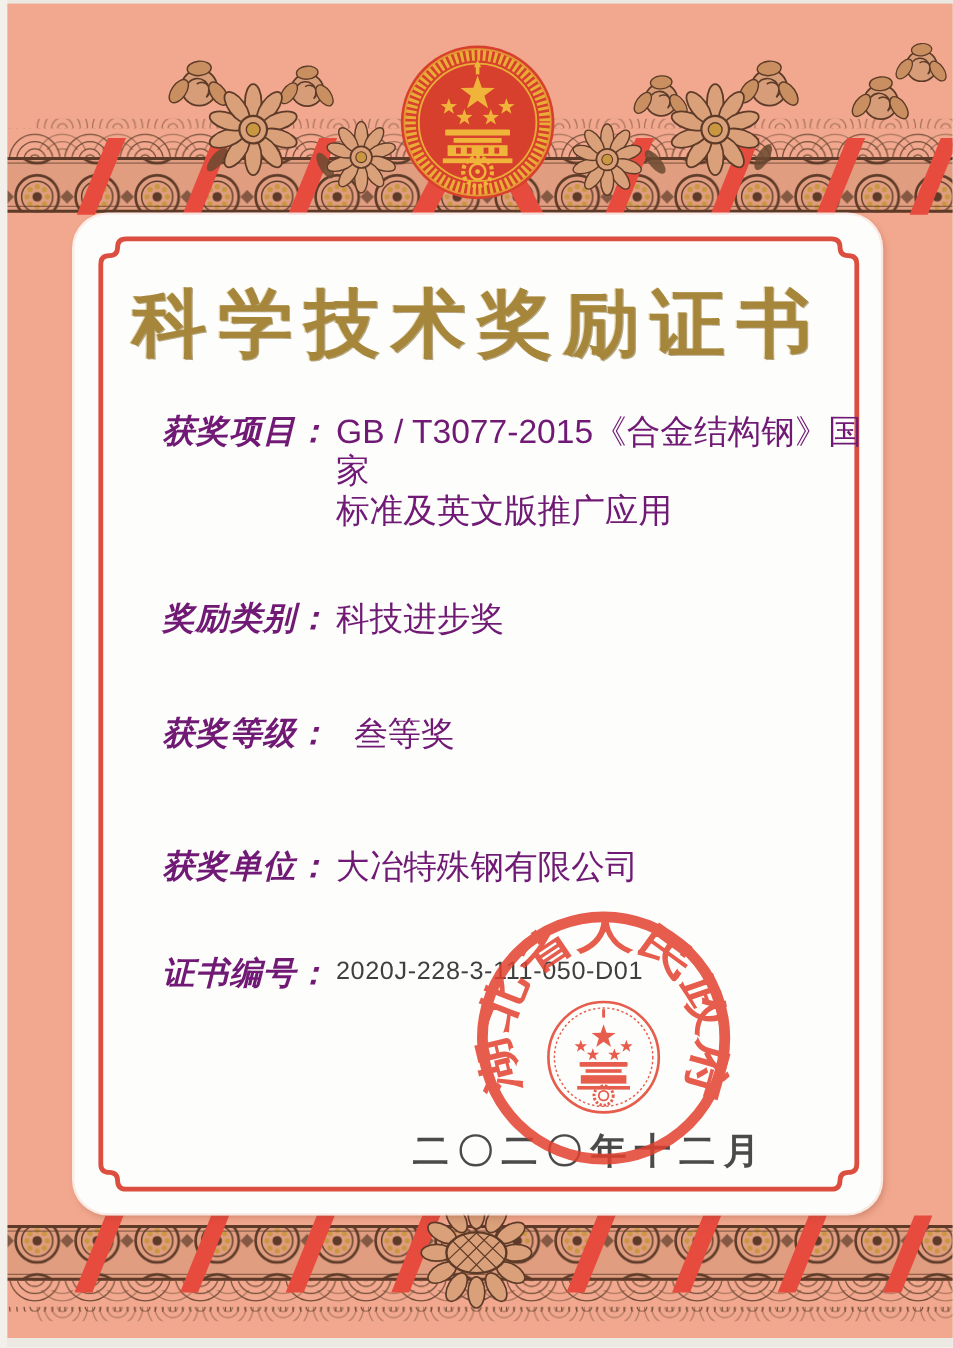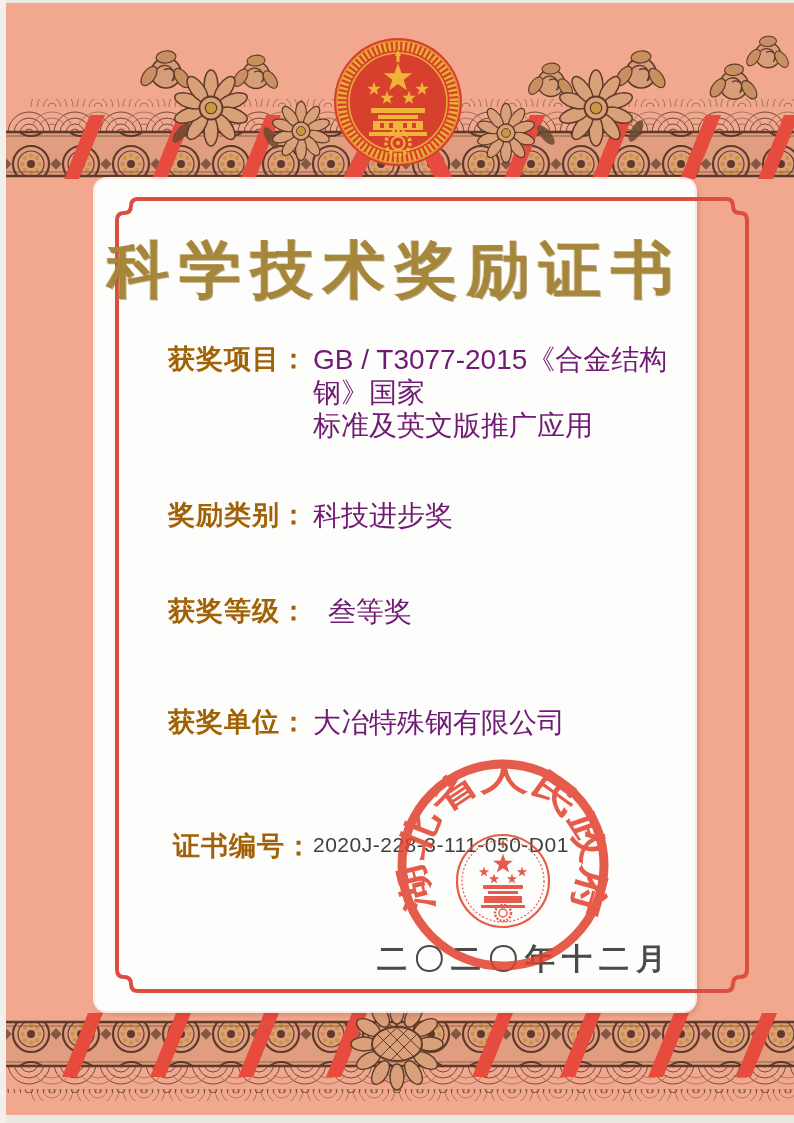--- a/index.html
+++ b/index.html
@@ -9,45 +9,45 @@
     font-family:"Liberation Sans",sans-serif;
   }
   .page{
     position:absolute;left:6px;top:3px;width:788px;height:1112px;
     background:#f1a88e;overflow:hidden;
   }
   .border-svg{position:absolute;left:0;z-index:1;}
   .border-top{top:0;}
   .border-bottom{top:1008px;}
   .panel{
-    position:absolute;left:56px;top:176px;width:600px;height:832px;
-    background:#fdfdfb;border-radius:12px;z-index:2;
+    position:absolute;left:56px;top:176px;width:672px;height:832px;
+    background:#fdfdfb;border-radius:28px;z-index:2;
     box-shadow:0 0 0 2px rgba(255,255,255,.8), 2px 3px 6px rgba(150,70,50,.35);
-    margin-left:33px;
   }
   .frame-svg{position:absolute;left:0;top:0;width:674px;height:832px;z-index:1;}
   .title{
     position:absolute;left:0;right:0;top:49px;text-align:center;z-index:3;
     font-size:62px;font-weight:bold;letter-spacing:10px;color:#a6863a;
     font-family:"Liberation Serif","DejaVu Serif",serif;
     text-shadow:1px 1px 0 rgba(125,98,40,.55), -1px 0 0 rgba(196,160,74,.4);
   }
   .row{position:absolute;left:73px;display:flex;align-items:flex-start;z-index:3;}
   .row .label{
-    width:145px;flex:0 0 145px;font-size:27px;font-weight:bold;color:#a16207;
+    width:145px;flex:0 0 145px;font-size:27px;font-weight:bold;color:#701a75;
     letter-spacing:1px;
+    font-style:italic;
   }
   .row .value{
     font-size:28px;color:#701a75;line-height:33px;padding-top:2px;max-width:450px;
   }
   .row-1{top:162px;}
   .row-2{top:318px;}
   .row-3{top:414px;gap:15px;}
   .row-4{top:525px;}
-  .row-5{top:649px;text-align:right;}
+  .row-5{top:614px;}
   .row-5 .value{font-size:21px;letter-spacing:.5px;color:#3f3f3f;padding-top:0;}
   .date{
     position:absolute;left:180px;width:500px;top:760px;text-align:center;z-index:5;
     font-size:30px;color:#4a4a4a;letter-spacing:7px;font-weight:bold;
   }
   .seal-svg{position:absolute;left:387px;top:752px;width:220px;height:226px;z-index:4;}
   .scan-edge-left{position:absolute;left:0;top:0;width:6px;height:1123px;background:#f3f0ec;z-index:6;}
 </style>
 </head>
 <body>

